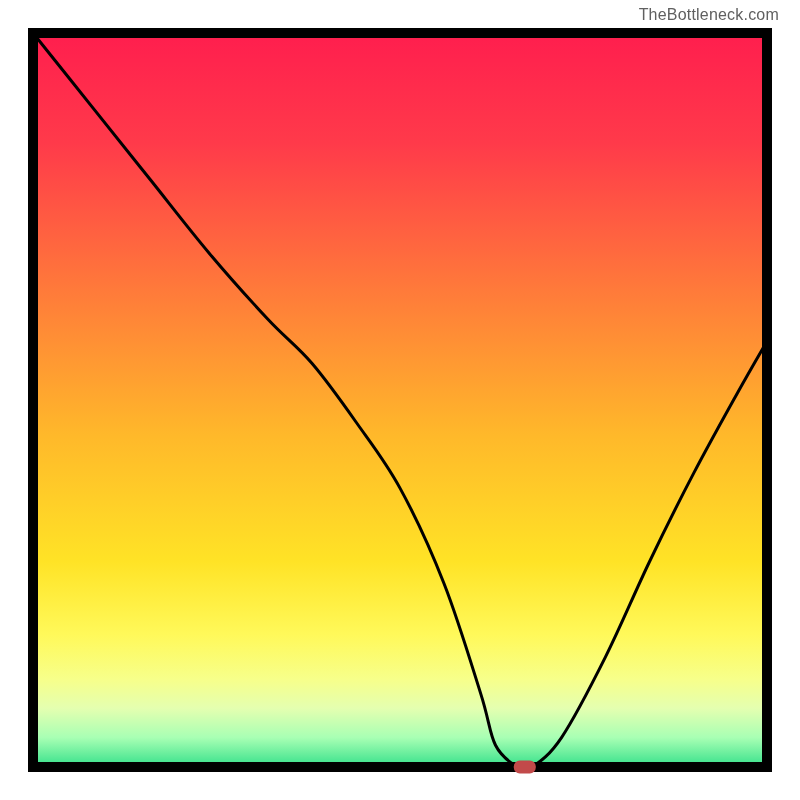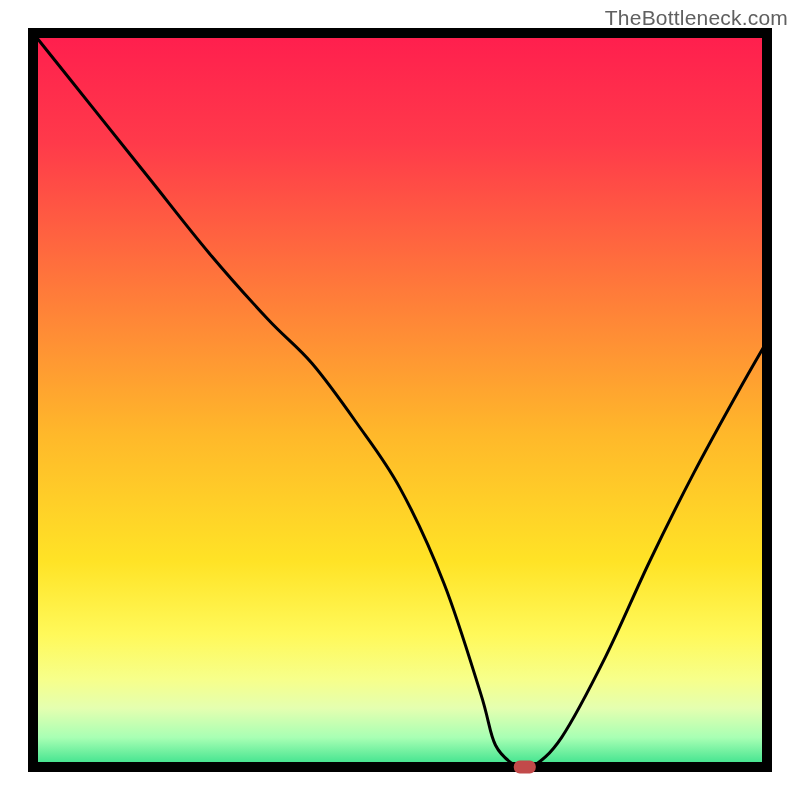--- a/index.html
+++ b/index.html
@@ -12,23 +12,23 @@
   }
   .frame {
     position: relative;
     width: 800px;
     height: 800px;
     box-sizing: border-box;
   }
   .watermark {
     position: absolute;
     top: 6px;
-    right: 12px;
+    right: 21px;
     color: #606060;
-    font-size: 21px;
+    font-size: 16px;
     font-family: Arial, sans-serif;
     letter-spacing: 0.2px;
     z-index: 20;
   }
   svg {
     display: block;
   }
 </style>
 </head>
 <body>

